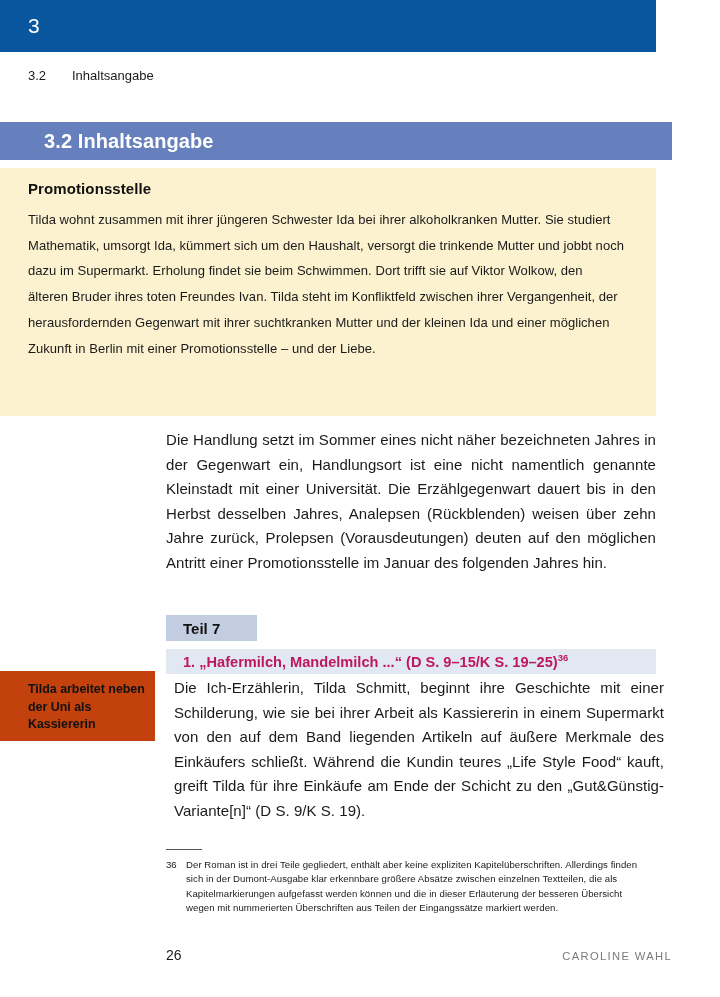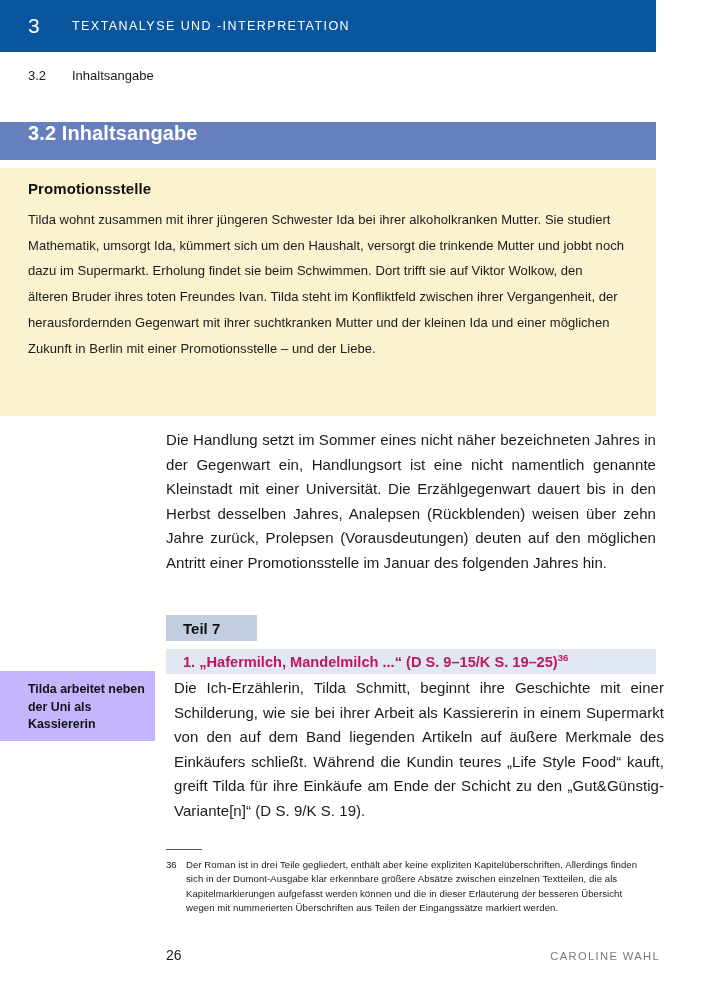--- a/index.html
+++ b/index.html
@@ -65,20 +65,22 @@
 
   
   .section-bar {
     position: absolute;
     left: 0;
     top: 122px;
     width: 656px;
     height: 38px;
     background: #6680bd;
     display: flex;
+    align-items: center;
+    padding-left: 16px;
   }
   .section-bar-text {
     color: #ffffff;
     font-size: 20px;
     font-weight: 700;
     margin-left: 28px;
     letter-spacing: 0.1px;
   }
 
   
@@ -169,21 +171,21 @@
     line-height: 0;
   }
 
   
   .margin-note {
     position: absolute;
     left: 0;
     top: 671px;
     width: 155px;
     height: 70px;
-    background: #c4b5fd;
+    background: #c2410c;
     box-sizing: border-box;
     padding: 10px 10px 8px 28px;
   }
   .margin-note-text {
     font-size: 12.4px;
     line-height: 17.5px;
     font-weight: 700;
     color: #111111;
     margin: 0;
   }
@@ -230,35 +232,34 @@
   
   .page-number {
     position: absolute;
     left: 166px;
     top: 947px;
     font-size: 14px;
     color: #1a1a1a;
   }
   .running-author {
     position: absolute;
-    right: 60px;
+    right: 48px;
     top: 950px;
     font-size: 11.2px;
     letter-spacing: 1.35px;
     color: #7a7a7a;
     white-space: nowrap;
     text-align: right;
   }
 </style>
 </head>
 <body>
 
 <div class="chapter-banner">
   <div class="chapter-number">3</div>
-  <div class="chapter-title">TEXTANALYSE UND -INTERPRETATION</div>
 </div>
 
 <div class="subhead">
   <div class="subhead-num">3.2</div>
   <div class="subhead-text">Inhaltsangabe</div>
 </div>
 
 <div class="section-bar">
   <div class="section-bar-text">3.2  Inhaltsangabe</div>
 </div>

